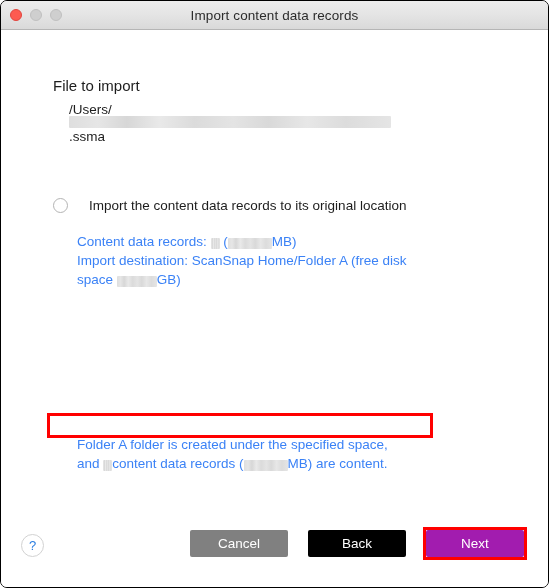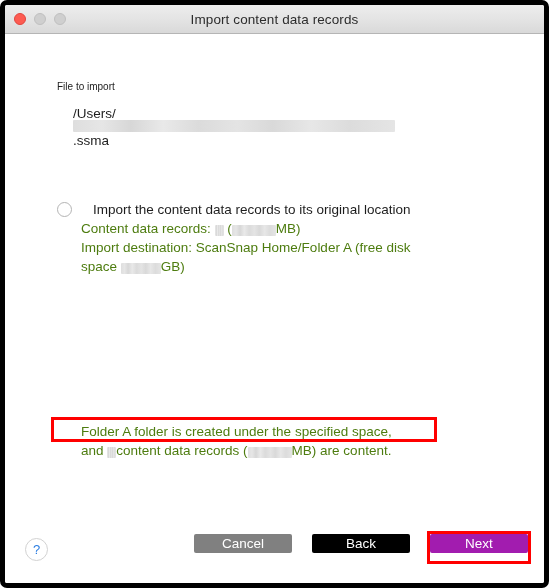--- a/index.html
+++ b/index.html
@@ -14,21 +14,21 @@
     -webkit-font-smoothing: antialiased;
     overflow: hidden;
   }
 
   .window {
     position: relative;
     width: 549px;
     height: 588px;
     box-sizing: border-box;
     background: #ffffff;
-    border: 5px solid #000000;
+    border: 1px solid #000000;
     border-radius: 7px;
     overflow: hidden;
   }
 
   
   .titlebar {
     position: relative;
     height: 28px;
     background: linear-gradient(to bottom, #ededed 0%, #e3e3e3 55%, #d9d9d9 100%);
     border-bottom: 1px solid #b5b5b5;
@@ -74,21 +74,21 @@
   .content {
     position: relative;
     height: 558px;
     background: #ffffff;
   }
 
   .section-label {
     position: absolute;
     left: 52px;
     top: 47px;
-    font-size: 10px;
+    font-size: 15px;
     color: #1d1d1d;
   }
 
   .filepath-row {
     position: absolute;
     left: 68px;
     top: 72px;
     display: flex;
     align-items: baseline;
     font-size: 13.5px;
@@ -173,23 +173,23 @@
     background: #ffffff;
   }
   .option-title {
     font-size: 13.5px;
     color: #1d1d1d;
     line-height: 17px;
     white-space: nowrap;
   }
   .option-detail {
     margin-left: 24px;
-    margin-top: 1px;
-    font-size: 13.5px;
-    color: #4d7c0f;
+    margin-top: 18px;
+    font-size: 13.5px;
+    color: #3b82f6;
     line-height: 19px;
     max-width: 335px;
   }
 
   
   .highlight-rect {
     position: absolute;
     left: 46px;
     top: 383px;
     width: 386px;
@@ -219,21 +219,21 @@
     color: #2a7de1;
     font-size: 13px;
     display: flex;
     align-items: center;
     justify-content: center;
     box-sizing: border-box;
   }
   .btn {
     position: absolute;
     top: 2px;
-    height: 19px;
+    height: 27px;
     border: none;
     border-radius: 2px;
     font-family: "Liberation Sans", sans-serif;
     font-size: 13.5px;
     color: #ffffff;
     cursor: default;
     padding: 0;
   }
   .btn.cancel {
     left: 189px;

